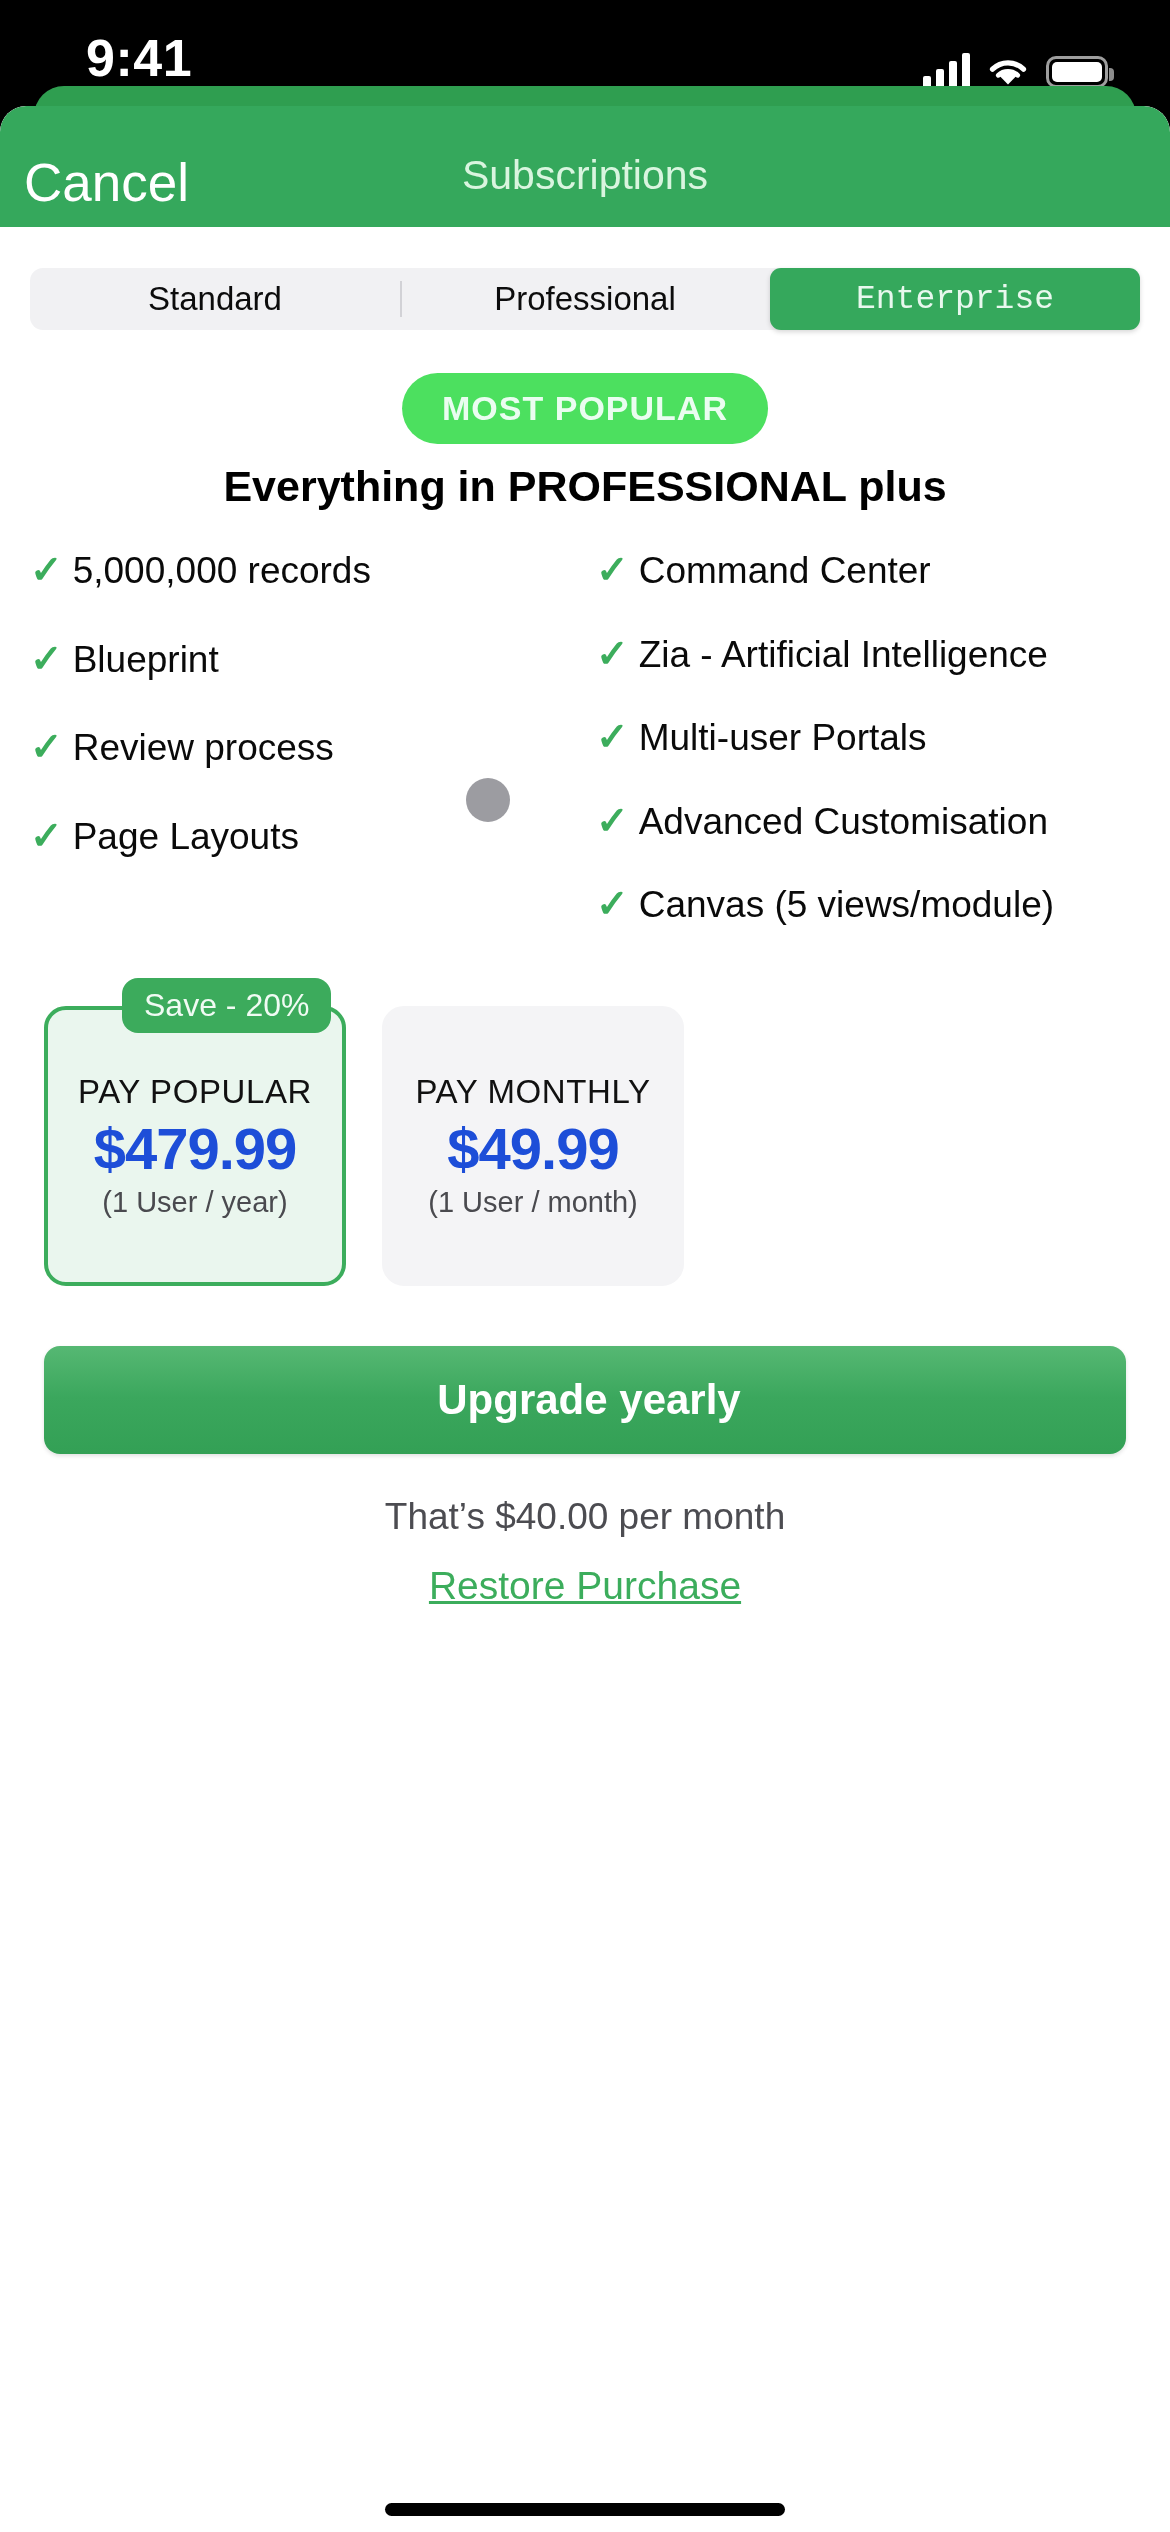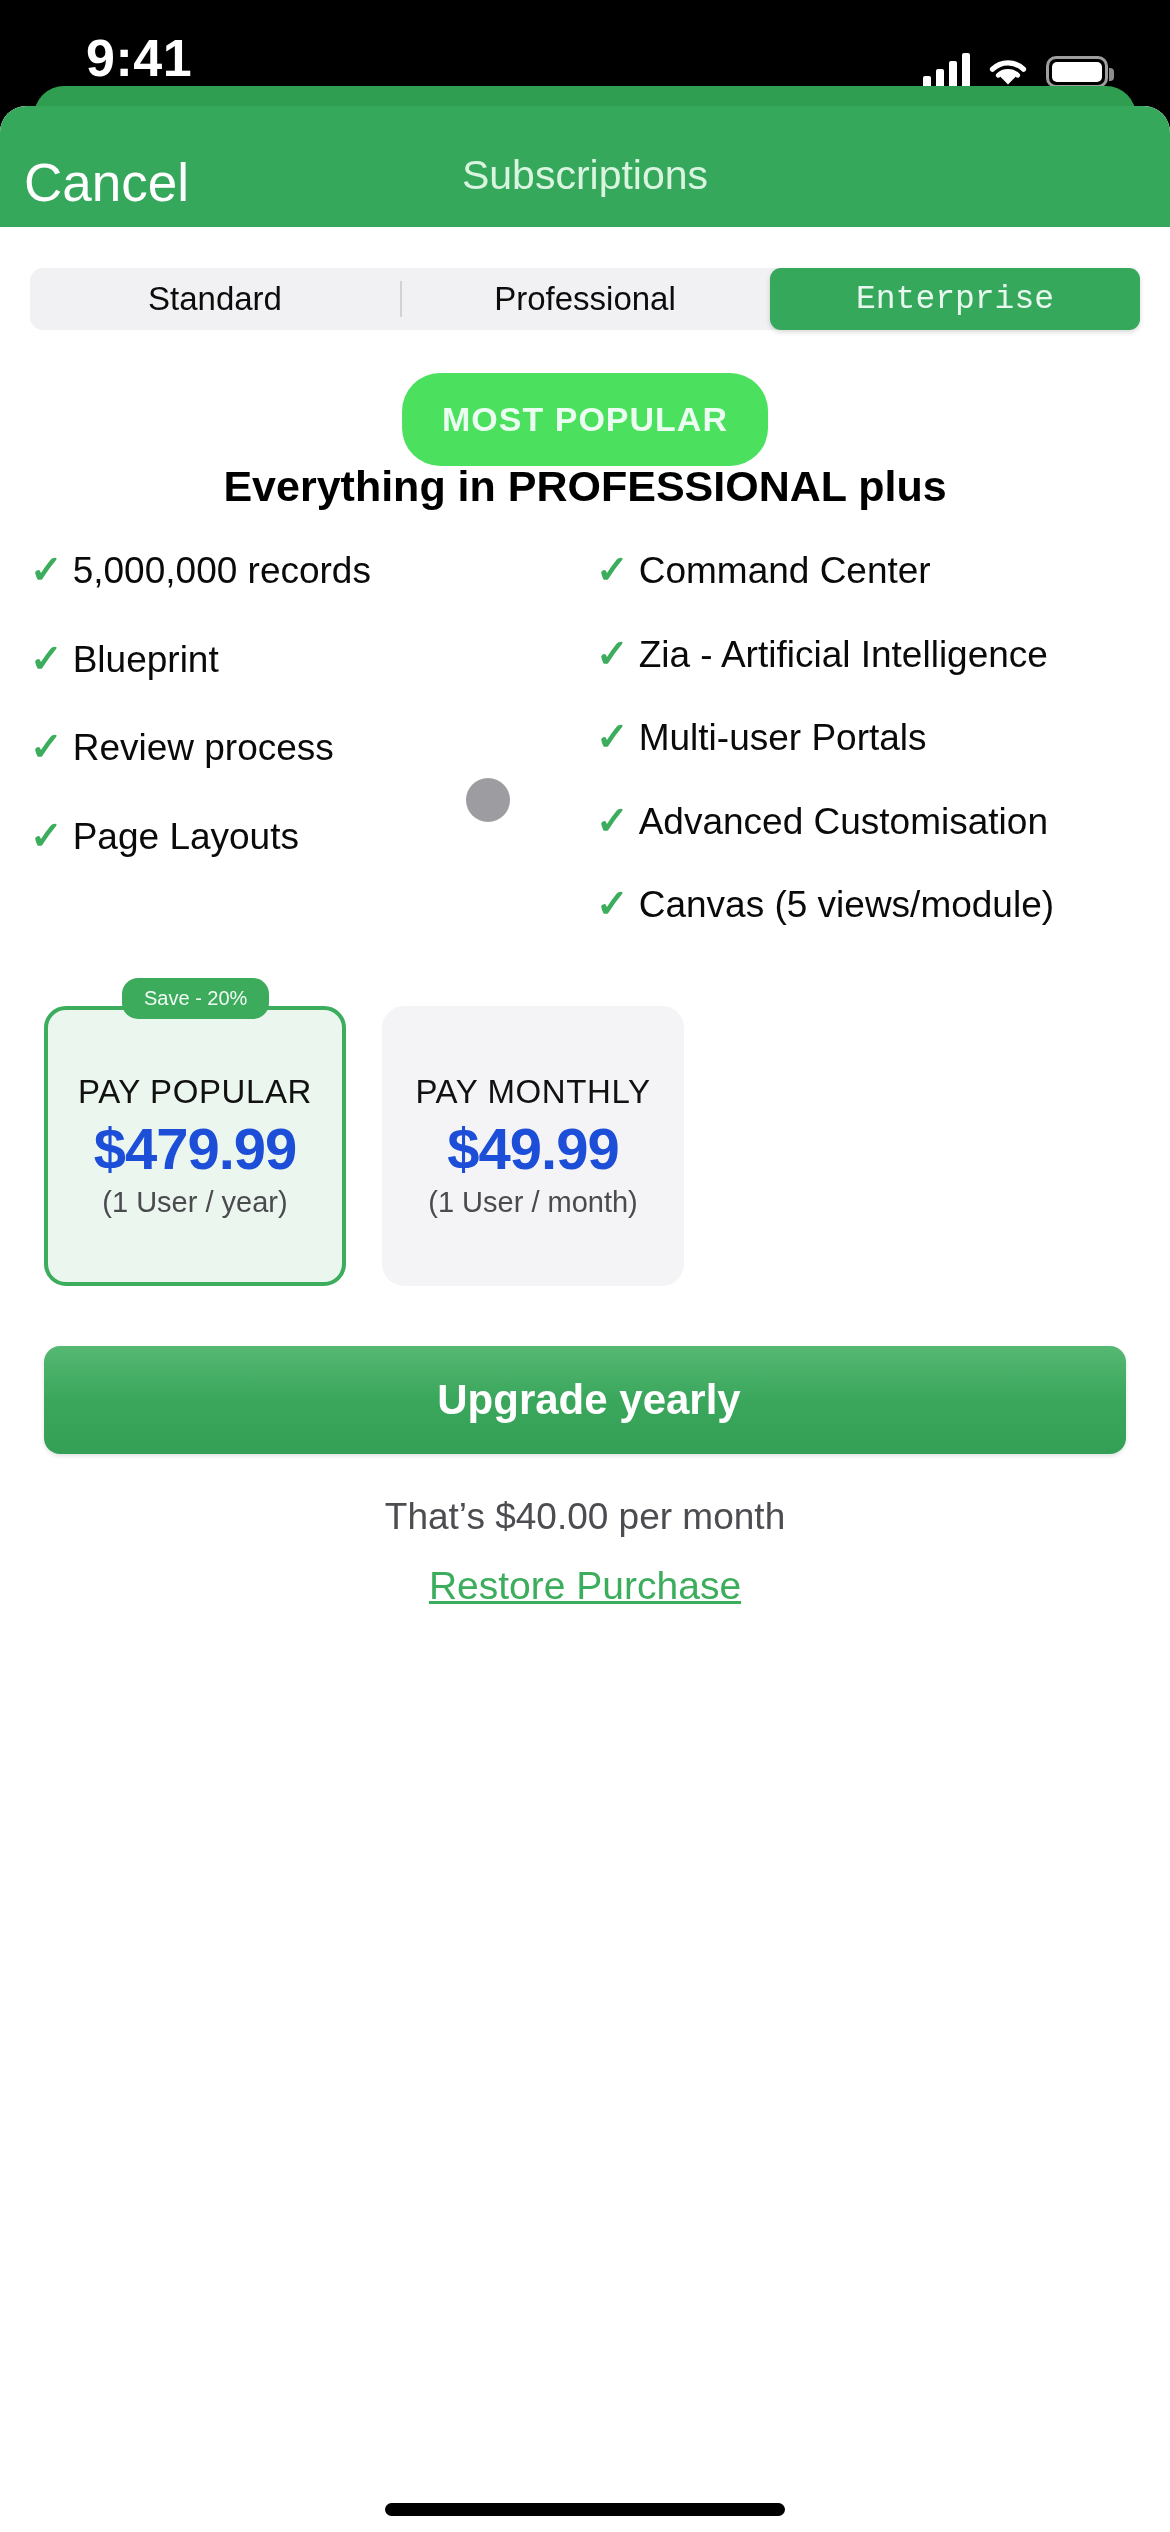--- a/index.html
+++ b/index.html
@@ -94,21 +94,21 @@
     box-shadow:0 2px 5px rgba(0,0,0,.16);
     font-family:Liberation Mono, monospace;
   }
   .seg.active::before { display:none; }
 
   
   #most-popular {
     position:absolute; left:50%; transform:translateX(-50%); top:267px;
     background:#4ce05f; color:#eafdf0;
     font-size:34px; font-weight:bold; letter-spacing:1px;
-    padding:27px 40px; border-radius:38px; white-space:nowrap;
+    padding:16px 40px; border-radius:38px; white-space:nowrap;
   }
 
   
   #plan-heading {
     position:absolute; left:0; top:356px; width:100%;
     text-align:center; font-size:43px; font-weight:bold; color:#000;
   }
 
   
   #features {
@@ -144,21 +144,21 @@
   }
   #card-yearly {
     background:#eaf6ee; border:4px solid #3cad5c;
   }
   #card-monthly {
     background:#f4f4f6; border:4px solid #f4f4f6;
   }
   #save-badge {
     position:absolute; left:74px; top:-32px;
     background:#3cab5c; color:#f0fbf3;
-    font-size:20px; padding:9px 22px; border-radius:16px;
+    font-size:32px; padding:9px 22px; border-radius:16px;
     white-space:nowrap;
   }
   .card-label {
     font-size:33px; color:#111; letter-spacing:0.6px; margin-bottom:4px;
   }
   .card-price {
     font-size:58px; font-weight:bold; color:#1d4ed8; letter-spacing:-1px;
   }
   .card-sub {
     font-size:29px; color:#4a4a4f; margin-top:4px;

